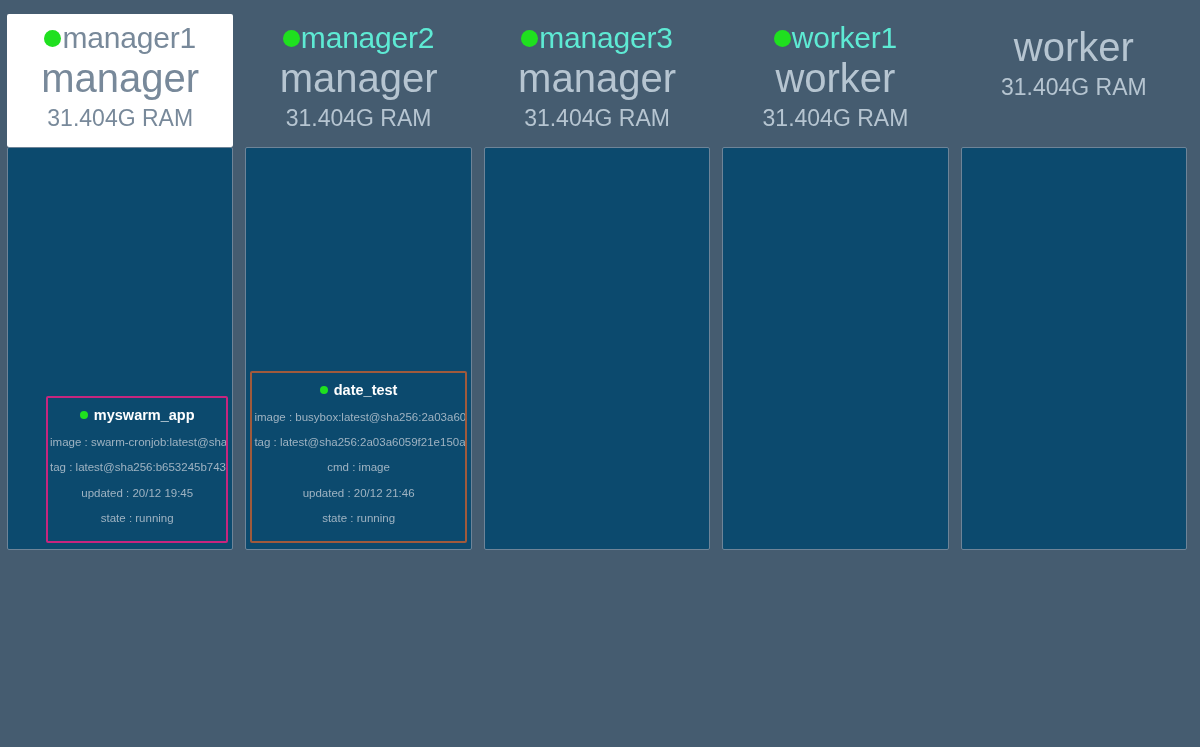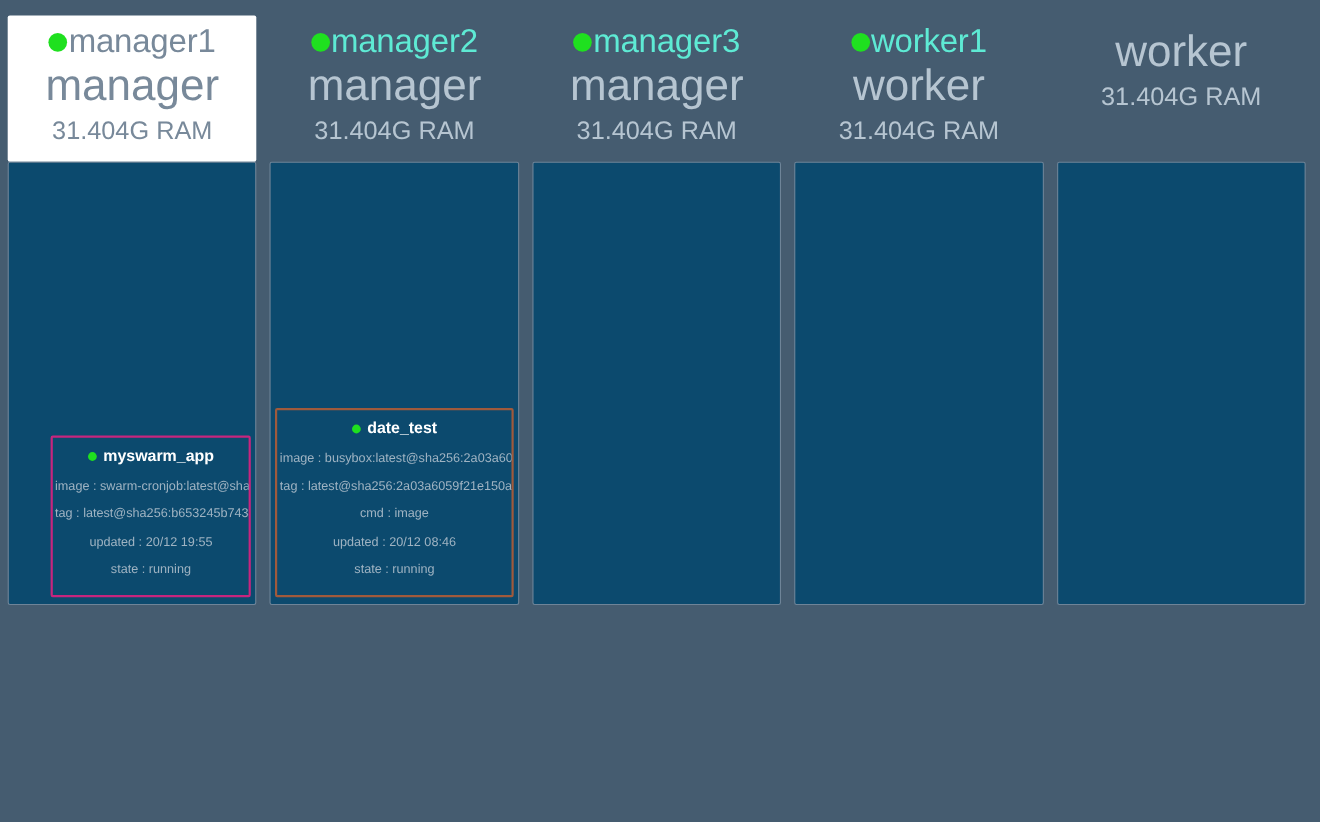--- a/index.html
+++ b/index.html
@@ -173,21 +173,21 @@
         <div class="node-ram">31.404G RAM</div>
       </div>
       <div class="node-body">
         <div class="container-card" style="border-color: rgb(200, 37, 126); margin-left: 34px;">
           <div class="card-title-row">
             <span class="card-dot"></span>
             <span class="card-title">myswarm_app</span>
           </div>
           <div class="card-line">image : swarm-cronjob:latest@sha256:b653245b743419f...</div>
           <div class="card-line">tag : latest@sha256:b653245b743419f59915daf8128dfa...</div>
-          <div class="card-line">updated : 20/12 19:55</div>
+          <div class="card-line">updated : 20/12 19:45</div>
           <div class="card-line">state : running</div>
         </div>
       </div>
     </div>
     <div class="node-column">
       <div class="node-header">
         <div class="node-title-row">
           <span class="status-dot"></span>
           <span class="node-name">manager2</span>
         </div>
@@ -196,21 +196,21 @@
       </div>
       <div class="node-body">
         <div class="container-card accent-orange" style="border-color: rgb(160, 90, 60);">
           <div class="card-title-row">
             <span class="card-dot"></span>
             <span class="card-title">date_test</span>
           </div>
           <div class="card-line">image : busybox:latest@sha256:2a03a6059f21e150ae84...</div>
           <div class="card-line">tag : latest@sha256:2a03a6059f21e150ae84b0973863...</div>
           <div class="card-line">cmd : image</div>
-          <div class="card-line">updated : 20/12 08:46</div>
+          <div class="card-line">updated : 20/12 21:46</div>
           <div class="card-line">state : running</div>
         </div>
       </div>
     </div>
     <div class="node-column">
       <div class="node-header">
         <div class="node-title-row">
           <span class="status-dot"></span>
           <span class="node-name">manager3</span>
         </div>

